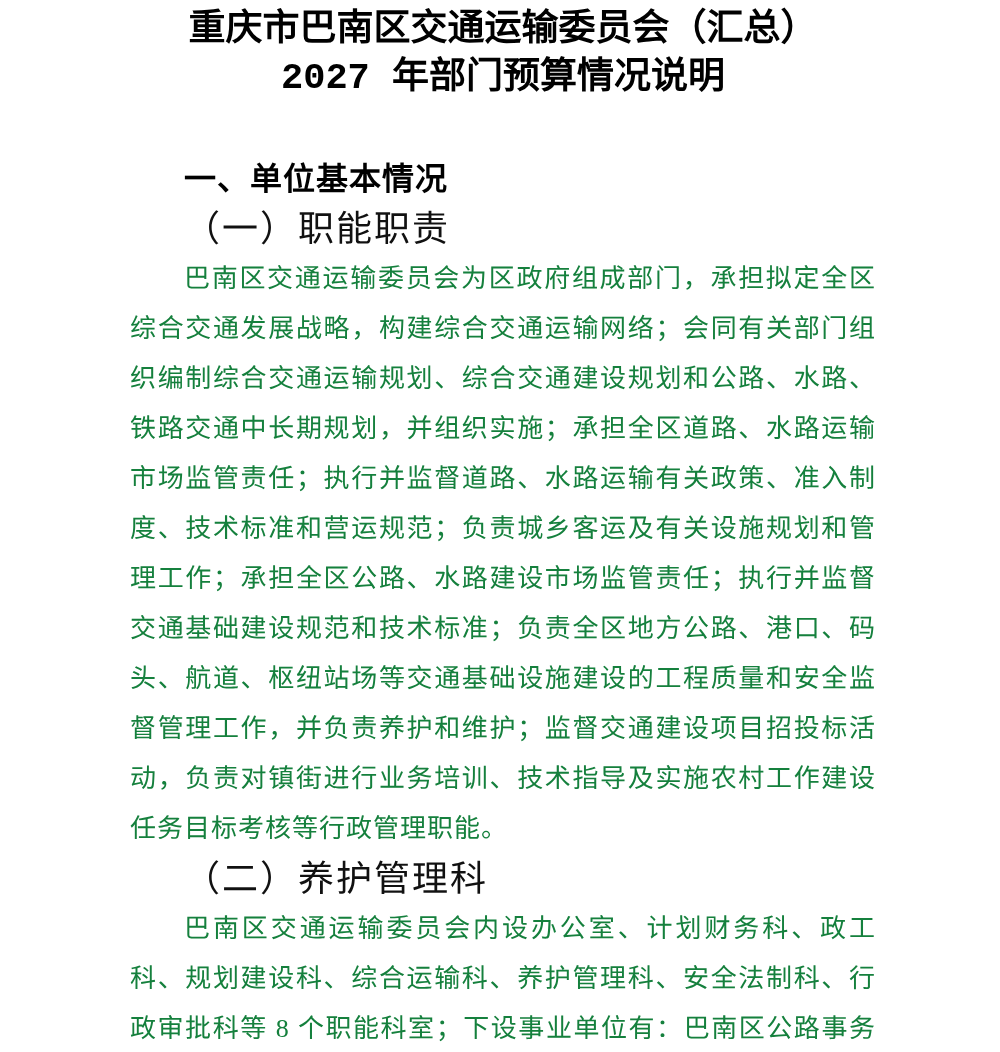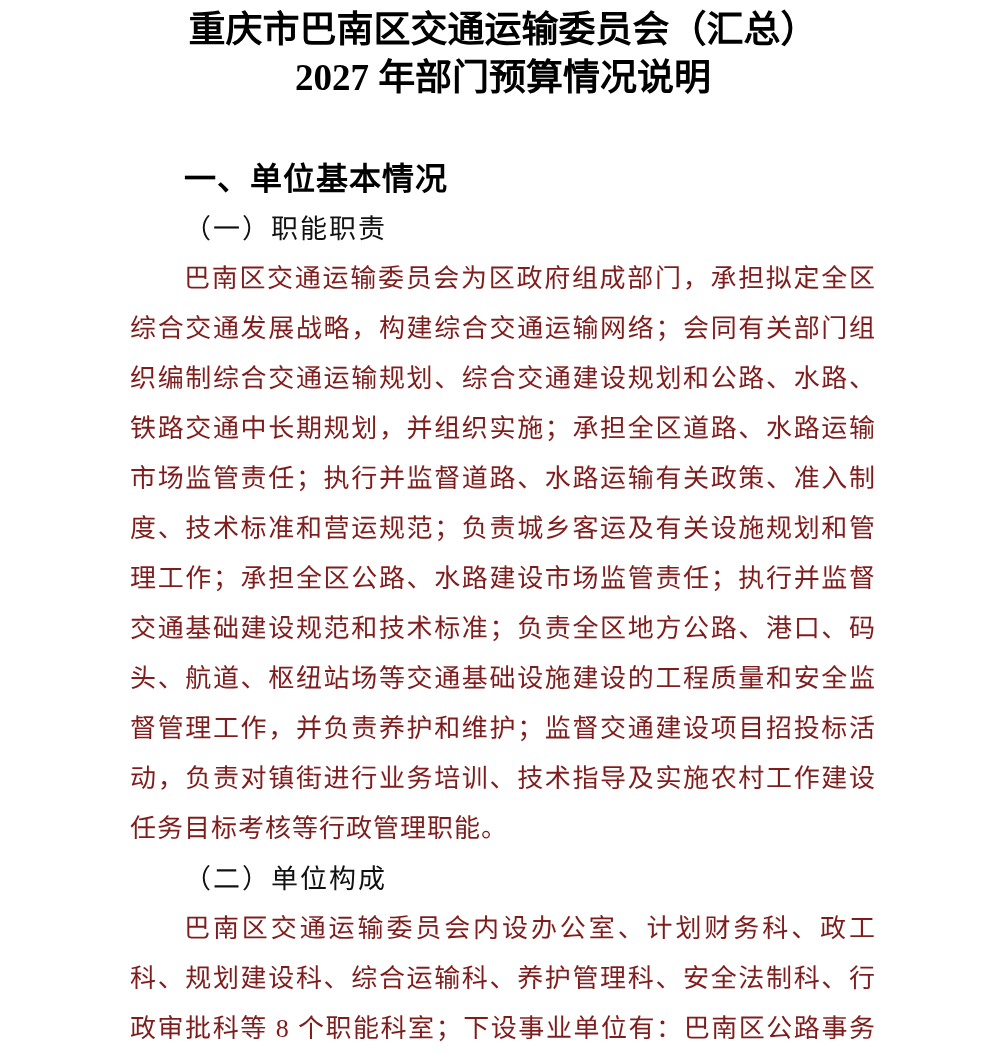--- a/index.html
+++ b/index.html
@@ -27,51 +27,52 @@
     font-weight: bold;
     font-size: 37px;
     line-height: 48px;
     text-align: center;
     color: #000000;
     letter-spacing: 0px;
   }
   .doc-title .title-line {
     display: block;
     white-space: nowrap;
+    font-family: Liberation Mono, monospace;
   }
   
   .section-heading {
     margin: 52px 0 0 0;
     padding-left: 54px;
     font-family: "Liberation Sans", "DejaVu Sans", sans-serif;
     font-weight: bold;
     font-size: 32px;
     line-height: 50px;
     color: #000000;
     letter-spacing: 1px;
   }
   
   .subsection-heading {
     margin: 0;
     padding-left: 54px;
     font-family: "Liberation Serif", "DejaVu Serif", serif;
     font-weight: normal;
-    font-size: 27px;
+    font-size: 36px;
     line-height: 50px;
     color: #111111;
     letter-spacing: 2px;
   }
   
   .body-para {
     margin: 0;
     font-family: "Liberation Serif", "DejaVu Serif", serif;
     font-weight: normal;
     font-size: 26px;
     line-height: 50px;
-    color: #7f1d1d;
+    color: #15803d;
     text-align: justify;
     text-justify: inter-character;
     text-indent: 54px;
     letter-spacing: 1px;
     word-break: break-all;
     overflow-wrap: break-word;
   }
 </style>
 </head>
 <body>
@@ -82,17 +83,17 @@
     <span class="title-line">重庆市巴南区交通运输委员会（汇总）</span>
     <span class="title-line">2027 年部门预算情况说明</span>
   </h1>
 
   <h2 class="section-heading">一、单位基本情况</h2>
 
   <h3 class="subsection-heading">（一）职能职责</h3>
 
   <p class="body-para">巴南区交通运输委员会为区政府组成部门，承担拟定全区综合交通发展战略，构建综合交通运输网络；会同有关部门组织编制综合交通运输规划、综合交通建设规划和公路、水路、铁路交通中长期规划，并组织实施；承担全区道路、水路运输市场监管责任；执行并监督道路、水路运输有关政策、准入制度、技术标准和营运规范；负责城乡客运及有关设施规划和管理工作；承担全区公路、水路建设市场监管责任；执行并监督交通基础建设规范和技术标准；负责全区地方公路、港口、码头、航道、枢纽站场等交通基础设施建设的工程质量和安全监督管理工作，并负责养护和维护；监督交通建设项目招投标活动，负责对镇街进行业务培训、技术指导及实施农村工作建设任务目标考核等行政管理职能。</p>
 
-  <h3 class="subsection-heading">（二）单位构成</h3>
+  <h3 class="subsection-heading">（二）养护管理科</h3>
 
   <p class="body-para">巴南区交通运输委员会内设办公室、计划财务科、政工科、规划建设科、综合运输科、养护管理科、安全法制科、行政审批科等 8 个职能科室；下设事业单位有：巴南区公路事务中心、巴南</p>
 
 </div>
 
 </body></html>

